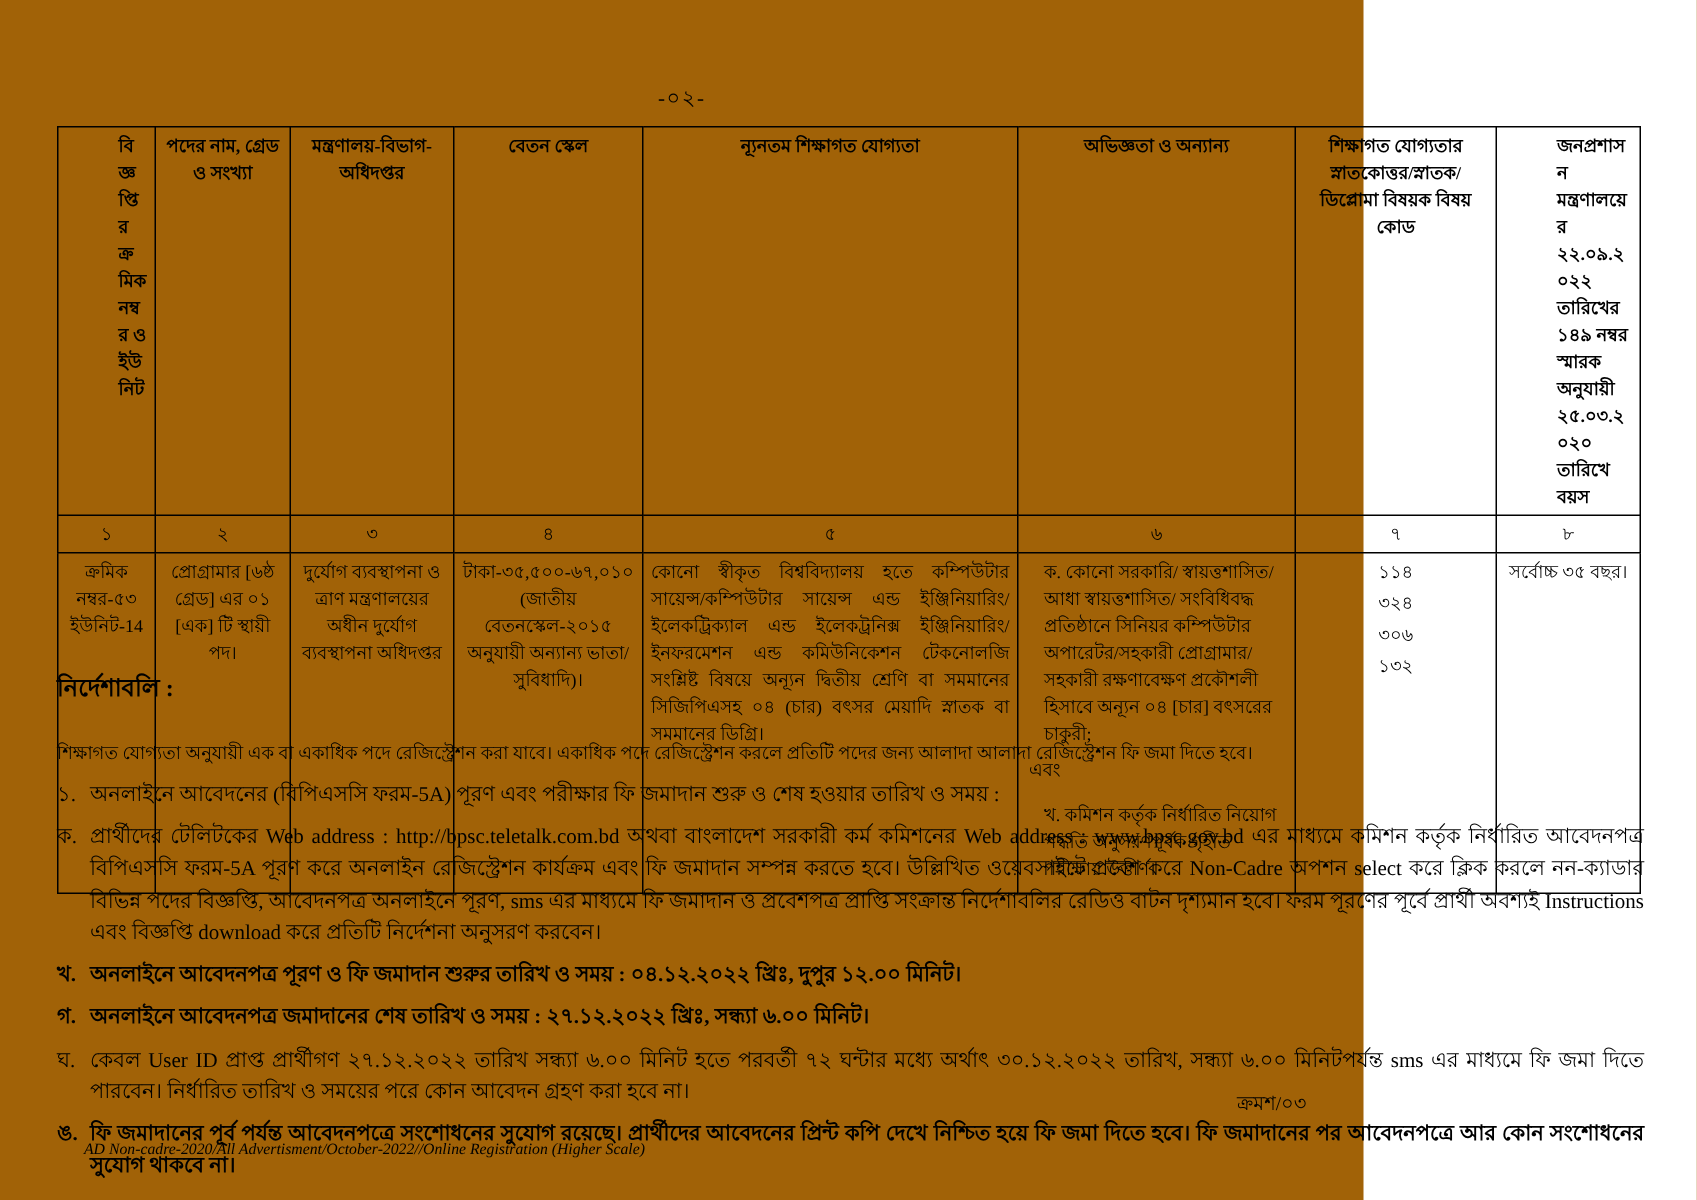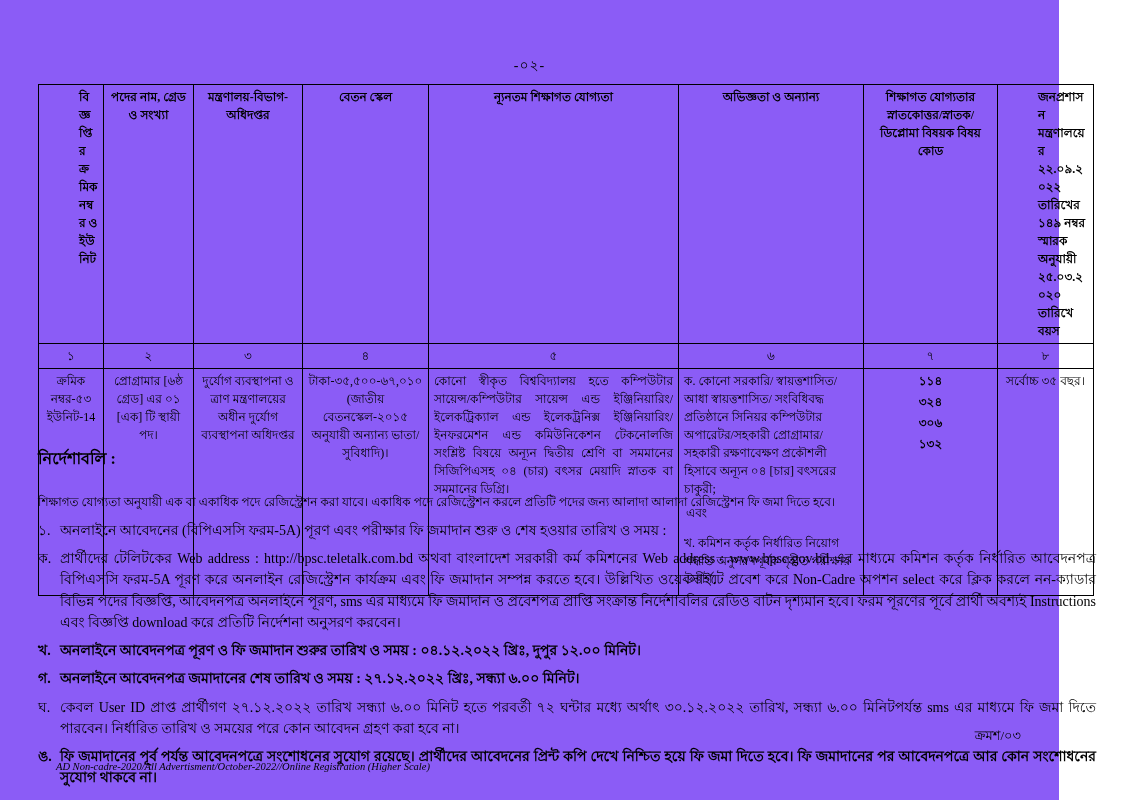--- a/index.html
+++ b/index.html
@@ -4,21 +4,21 @@
 <style>
   * { margin: 0; padding: 0; box-sizing: border-box; }
   html, body { background: #ffffff; }
   body {
     width: 1131px; height: 800px;
     font-family: "Liberation Serif", "DejaVu Serif", serif;
     color: #000;
     position: relative;
     overflow: hidden;
   }
-  .page { position: relative; width: 1059px; height: 800px; background: #8b5cf6; }
+  .page { position: relative; width: 909px; height: 800px; background: #a16207; }
 
   .page-number {
     position: absolute; top: 54px; left: 0; width: 100%;
     text-align: center; font-size: 14px; letter-spacing: 1px;
   }
 
   .table-wrap { position: absolute; top: 84px; left: 38px; }
   table.recruit {
     border-collapse: collapse; table-layout: fixed; width: 1055px;
   }
@@ -30,23 +30,23 @@
     line-height: 1.5;
     word-wrap: break-word;
   }
   .header-row th { font-weight: bold; text-align: center; height: 125px; }
   .header-row th.al { text-align: left; padding-left: 40px; }
   .num-row td { text-align: center; font-size: 11px; height: 18px; padding: 0 2px; line-height: 16px; }
   .data-row td { height: 202px; }
   .ta-c { text-align: center; }
   .ta-l { text-align: left; }
   .ta-j { text-align: justify; }
-  .exp-para { margin-bottom: 4px; }
+  .exp-para { margin-bottom: 4px; margin-left: 12px; }
   .exp-and { margin: 6px 0 12px 2px; }
-  .code-line { margin-bottom: 3px; font-weight: bold; }
+  .code-line { margin-bottom: 3px; }
 
   .instructions { position: absolute; top: 446px; left: 38px; width: 1058px; }
   .instr-heading { font-weight: bold; font-size: 16px; margin-bottom: 21px; }
   .instr-intro  { font-weight: normal; font-size: 12px; margin-bottom: 9px; line-height: 1.4; }
   .instr-item {
     position: relative; padding-left: 22px;
     font-size: 14px; line-height: 1.52; margin-bottom: 7px;
     text-align: justify;
   }
   .instr-item .instr-label { position: absolute; left: 0; top: 0; }

